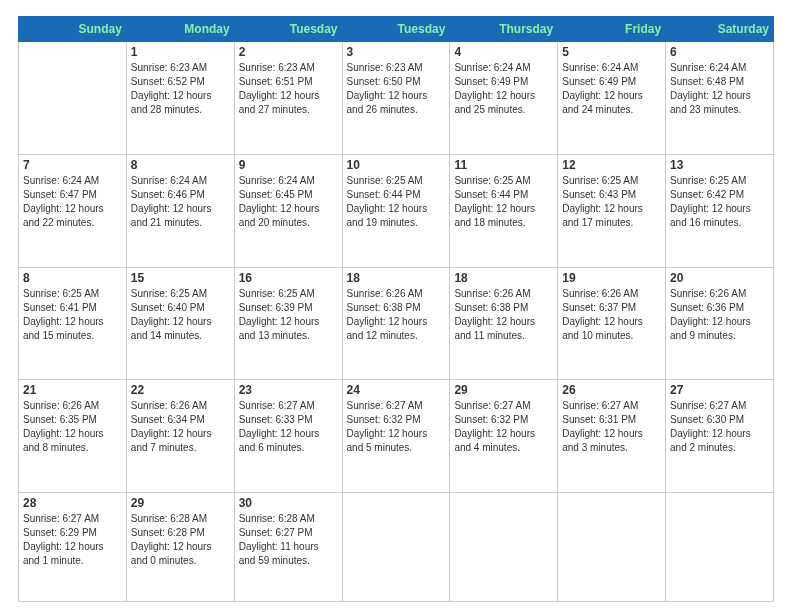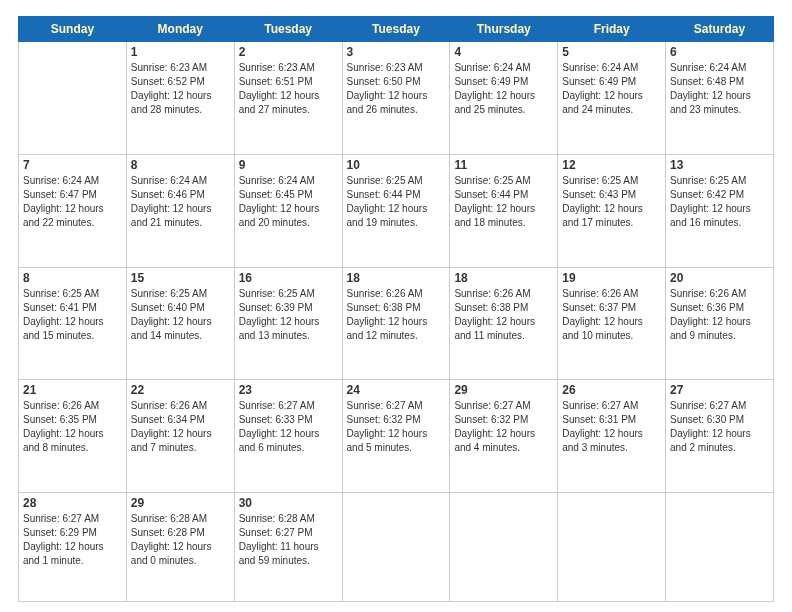--- a/index.html
+++ b/index.html
@@ -54,25 +54,25 @@
     }
     .calendar {
       flex: 1;
       border: 1px solid #ccc;
       border-collapse: collapse;
       width: 100%;
       table-layout: fixed;
     }
     .calendar th {
       background: #1a6bb5;
-      color: #fef9c3;
+      color: #86efac;
       font-size: 12px;
       font-weight: bold;
       padding: 5px 4px;
-      text-align: center;
+      text-align: right;
       border: 1px solid #1a6bb5;
     }
     .calendar td {
       border: 1px solid #ccc;
       vertical-align: top;
       padding: 3px 4px;
       font-size: 9.5px;
       color: #333;
       height: 82px;
     }

